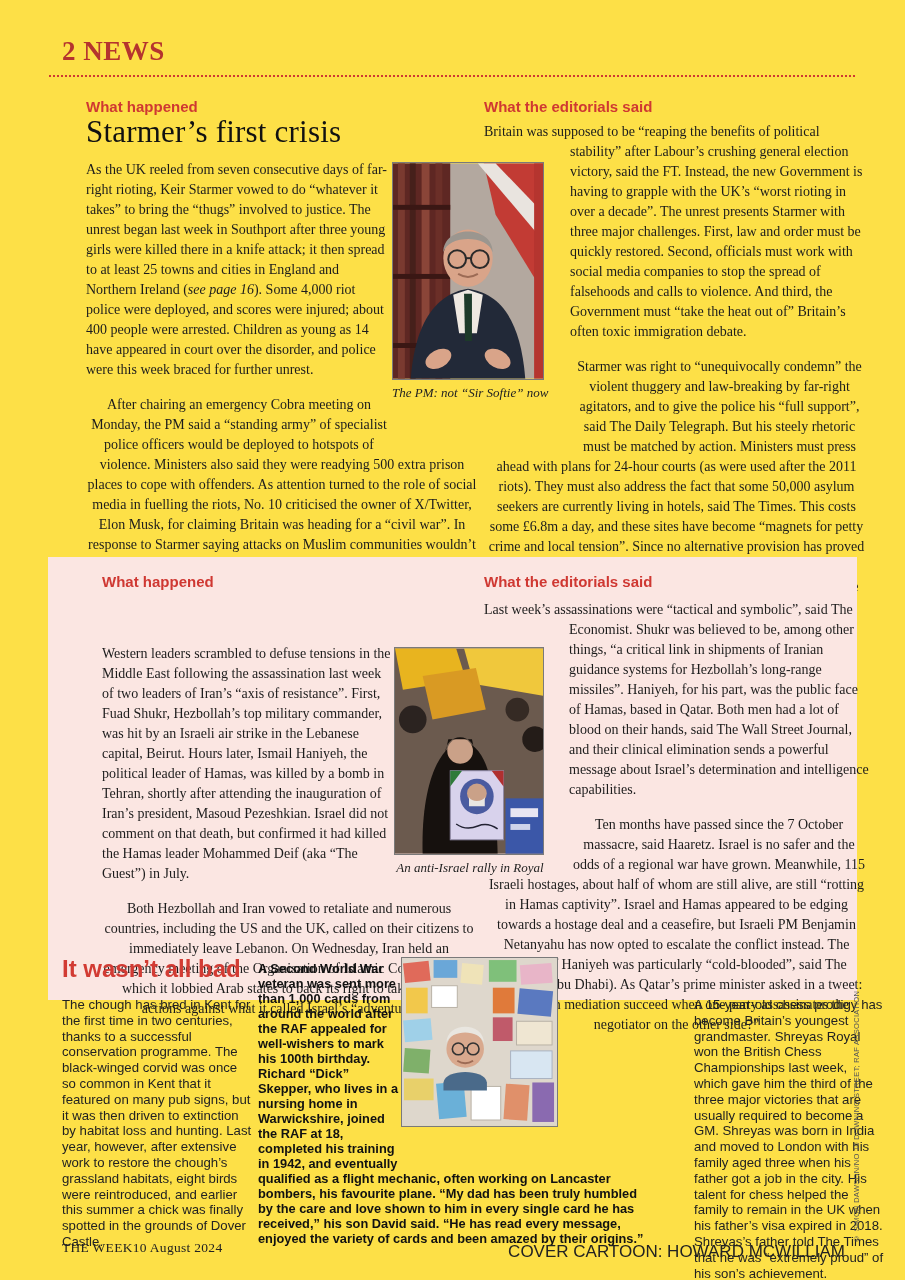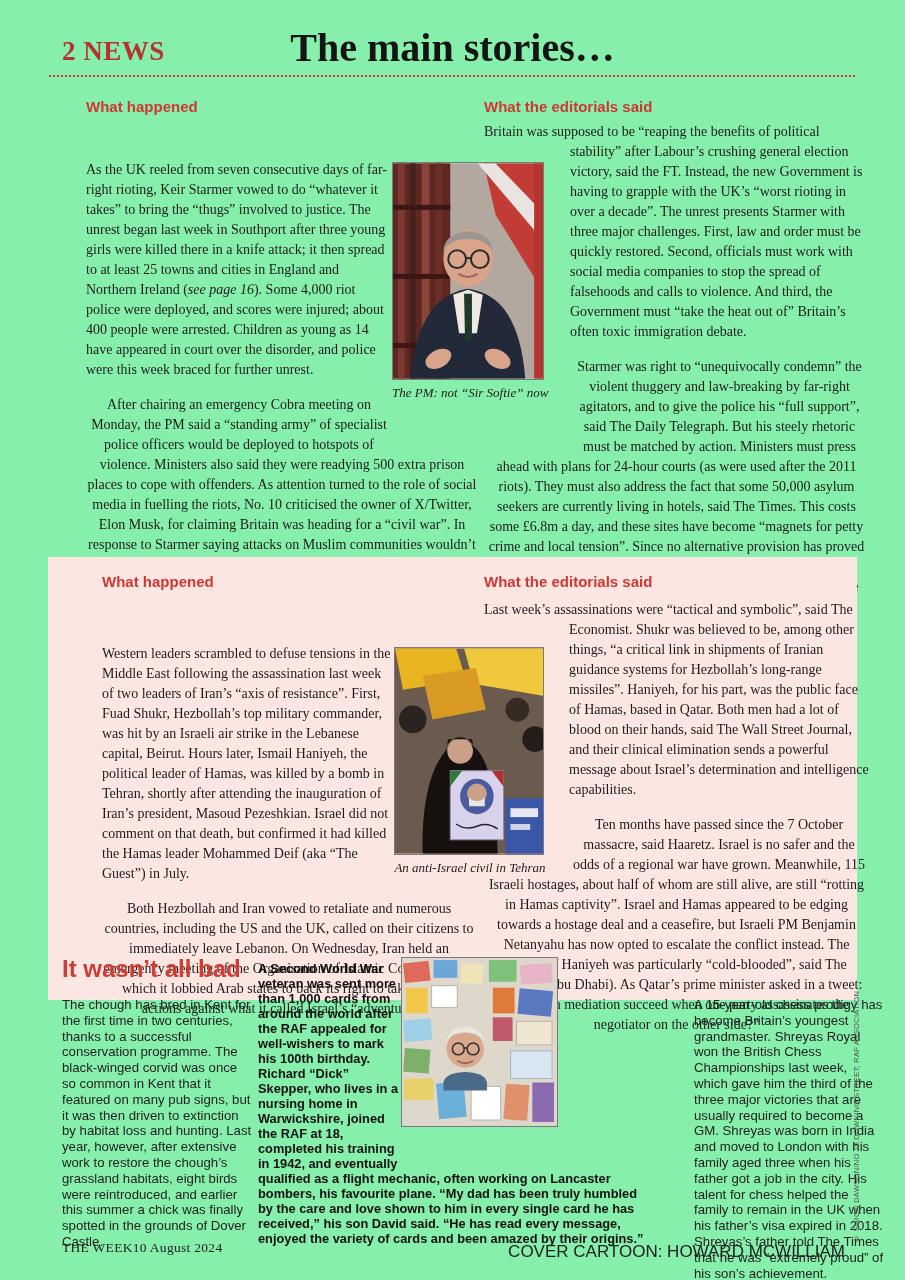--- a/index.html
+++ b/index.html
@@ -1,18 +1,18 @@
 <!DOCTYPE html>
 <html><head>
 <meta charset="utf-8">
 <style>
   * { margin:0; padding:0; box-sizing:border-box; }
   html,body { background:#e8e8e8; }
   .page {
-    position:relative; width:905px; height:1280px; background:#86efac;
+    position:relative; width:905px; height:1280px; background:#fde047;
     margin:0 auto; overflow:hidden;
     font-family:"Liberation Serif", serif; color:#1c1c1c;
   }
   
   .section-label {
     position:absolute; left:62px; top:36px;
     font-family:"Liberation Serif", serif; font-weight:bold;
     font-size:27px; color:#b5342e; letter-spacing:.5px;
   }
   .page-title {
@@ -100,26 +100,26 @@
     font-family:"Liberation Sans", sans-serif; font-size:7.5px; color:#555;
     letter-spacing:.3px; white-space:nowrap;
   }
 </style>
 </head>
 <body>
 
 <div class="page">
 
   <div class="section-label">2 NEWS</div>
-  <div class="page-title">The main stories…</div>
   <div class="dotted-rule"></div>
 
   <div class="story" id="story1">
     <div class="kicker" id="s1-kicker-left">What happened</div>
     <div class="kicker" id="s1-kicker-right">What the editorials said</div>
+    <div class="headline" id="s1-headline">Starmer’s first crisis</div>
 
     <div class="body-col" id="s1-left-body">
       <div class="sp-r"></div>
       <p><span>As the UK reeled from seven consecutive days of far-right rioting, Keir Starmer vowed to do “whatever it takes” to bring the “thugs” involved to justice. The unrest began last week in Southport after three young girls were killed there in a knife attack; it then spread to at least 25 towns and cities in England and Northern Ireland (</span><i>see page 16</i><span>). Some 4,000 riot police were deployed, and scores were injured; about 400 people were arrested. Children as young as 14 have appeared in court over the disorder, and police were this week braced for further unrest.</span></p>
       <p>After chairing an emergency Cobra meeting on Monday, the PM said a “standing army” of specialist police officers would be deployed to hotspots of violence. Ministers also said they were readying 500 extra prison places to cope with offenders. As attention turned to the role of social media in fuelling the riots, No. 10 criticised the owner of X/Twitter, Elon Musk, for claiming Britain was heading for a “civil war”. In response to Starmer saying attacks on Muslim communities wouldn’t be tolerated, Musk tweeted: “Shouldn’t you be concerned about attacks on all communities?” and dubbed him “two-tier Keir”.</p>
     </div>
 
     <div class="body-col" id="s1-right-body">
       <div class="sp-a"></div>
       <div class="sp-b"></div>
@@ -192,21 +192,21 @@
         <ellipse cx="83" cy="150" rx="17" ry="18" fill="#4a5ba0"></ellipse>
         <circle cx="83" cy="147" r="10" fill="#caa188"></circle>
         <path d="M75,151 a9,7 0 0 0 16,0 l0,9 -16,0 Z" fill="#e8e6e2"></path>
         <polygon points="56,124 68,124 56,140" fill="#2f7a3a"></polygon>
         <polygon points="110,124 98,124 110,140" fill="#b03030"></polygon>
         <path d="M62,178 q10,7 22,2 q10,-4 20,3" stroke="#223" stroke-width="1.5" fill="none"></path>
         <rect x="112" y="152" width="38" height="56" fill="#3b57a8"></rect>
         <rect x="117" y="162" width="28" height="9" fill="#e8e6f2"></rect>
         <rect x="117" y="178" width="20" height="6" fill="#cfd4ea"></rect>
       </svg>
-      <div class="photo-caption">An anti-Israel civil in Tehran</div>
+      <div class="photo-caption">An anti-Israel rally in Royal</div>
     </div>
   </div>
 
   <div id="goodnews">
     <div class="gn-heading">It wasn’t all bad</div>
 
     <div class="gn-col" id="gn-col1">The chough has bred in Kent for the first time in two centuries, thanks to a successful conservation programme. The black-winged corvid was once so common in Kent that it featured on many pub signs, but it was then driven to extinction by habitat loss and hunting. Last year, however, after extensive work to restore the chough’s grassland habitats, eight birds were reintroduced, and earlier this summer a chick was finally spotted in the grounds of Dover Castle.</div>
 
     <div class="gn-col" id="gn-col2">
       <div class="sp-r"></div>

